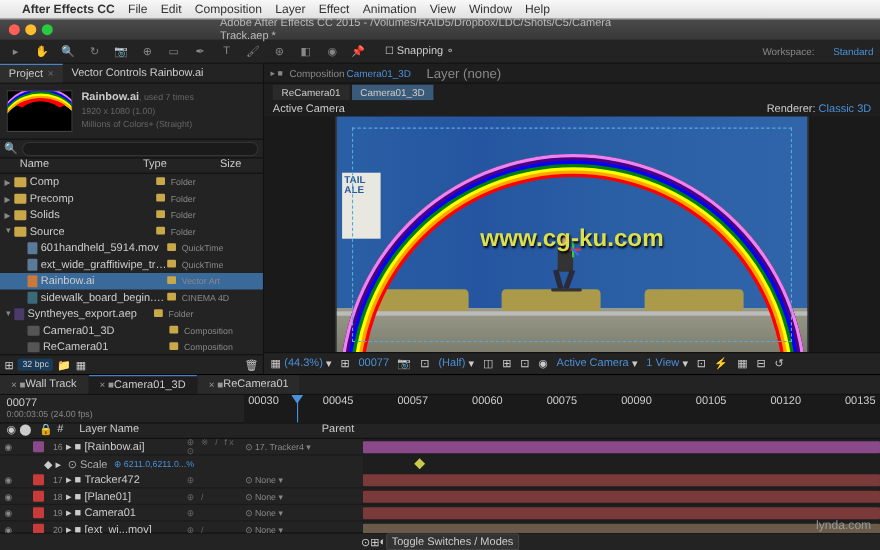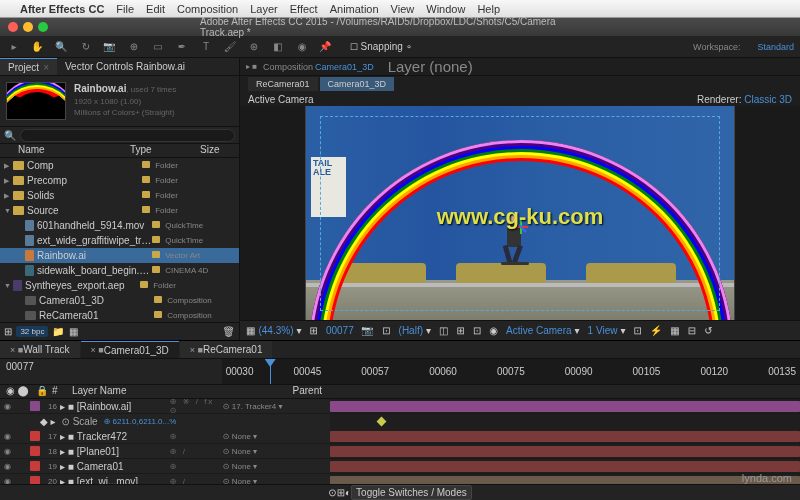--- a/index.html
+++ b/index.html
@@ -75,21 +75,21 @@
 .vf-item{display:flex;align-items:center;gap:3px}
 .vf-dd{color:#4a90d9}
 .timeline-panel{height:160px;background:#232323;border-top:1px solid #000;display:flex;flex-direction:column}
 .tl-tabs{height:18px;display:flex;align-items:center;border-bottom:1px solid #111}
 .tl-tab{padding:0 10px;font-size:9px;color:#999;height:100%;display:flex;align-items:center;background:#2a2a2a;margin-right:1px}
 .tl-tab.active{background:#1e1e1e;border-top:1px solid #4a90d9}
 .tl-header{height:26px;display:flex;border-bottom:1px solid #111}
 .tl-header-left{width:330px;padding:2px 6px;font-size:9px;color:#4a90d9}
 .tl-header-left .tc{font-size:8px;color:#888}
 .tl-header-right{flex:1;position:relative;background:#1a1a1a}
-.tl-ruler{height:100%;display:flex;align-items:center;padding:0 4px;gap:40px;font-size:8px;color:#888}
+.tl-ruler{height:100%;display:flex;align-items:flex-start;padding:0 4px;gap:40px;font-size:8px;color:#888}
 .tl-playhead{position:absolute;left:48px;top:0;bottom:0;width:1px;background:#4a90d9}
 .tl-playhead::before{content:"";position:absolute;top:0;left:-5px;width:11px;height:8px;background:#4a90d9;clip-path:polygon(0 0,100% 0,50% 100%)}
 .tl-cols{height:14px;display:flex;font-size:8px;color:#888;border-bottom:1px solid #111}
 .tlc-left{width:330px;display:flex;padding-left:6px;gap:6px}
 .tl-layers{flex:1;overflow:auto}
 .layer-row{height:15px;display:flex;align-items:center;font-size:9px;border-bottom:1px solid #1a1a1a}
 .layer-left{width:330px;display:flex;align-items:center;gap:3px;padding-left:4px}
 .layer-right{flex:1;background:#1e1e1e;height:100%;position:relative}
 .layer-bar{position:absolute;height:11px;top:2px;border-radius:1px}
 .eye{width:10px;color:#888;font-size:8px}
@@ -271,21 +271,21 @@
       <span>▦</span>
       <span style="margin-left:auto">🗑</span>
     </div>
   </div>
 
   <div class="center-panel">
     <div class="comp-tabs">
       <span style="color:#888;font-size:8px">▸ ■</span>
       <span class="comp-label">Composition</span>
       <span style="color:#4a90d9;font-size:9px">Camera01_3D</span>
-      <span style="margin-left:12px;color:#888;font-size:15px">Layer (none)</span>
+      <span style="margin-left:12px;color:#888;font-size:12px">Layer (none)</span>
     </div>
     <div style="height:16px;display:flex;padding-left:8px;gap:2px;align-items:center">
       <div class="comp-tab">ReCamera01</div>
       <div class="comp-tab active">Camera01_3D</div>
     </div>
     <div class="comp-sublabel">
       <span>Active Camera</span>
       <span><span>Renderer:</span> <span style="color:#4a90d9">Classic 3D</span></span>
     </div>
     <div class="viewport">
@@ -336,20 +336,21 @@
 
 <div class="timeline-panel">
   <div class="tl-tabs">
     <div class="tl-tab">× ■ <span>Wall Track</span></div>
     <div class="tl-tab active">× ■ <span>Camera01_3D</span></div>
     <div class="tl-tab">× ■ <span>ReCamera01</span></div>
   </div>
   <div class="tl-header">
     <div class="tl-header-left">
       <div>00077</div>
+      <div class="tc">0:00:03:05 (24.00 fps)</div>
     </div>
     <div class="tl-header-right">
       <div class="tl-ruler" id="ruler">
           <span>00030</span>
           <span>00045</span>
           <span>00057</span>
           <span>00060</span>
           <span>00075</span>
           <span>00090</span>
           <span>00105</span>

